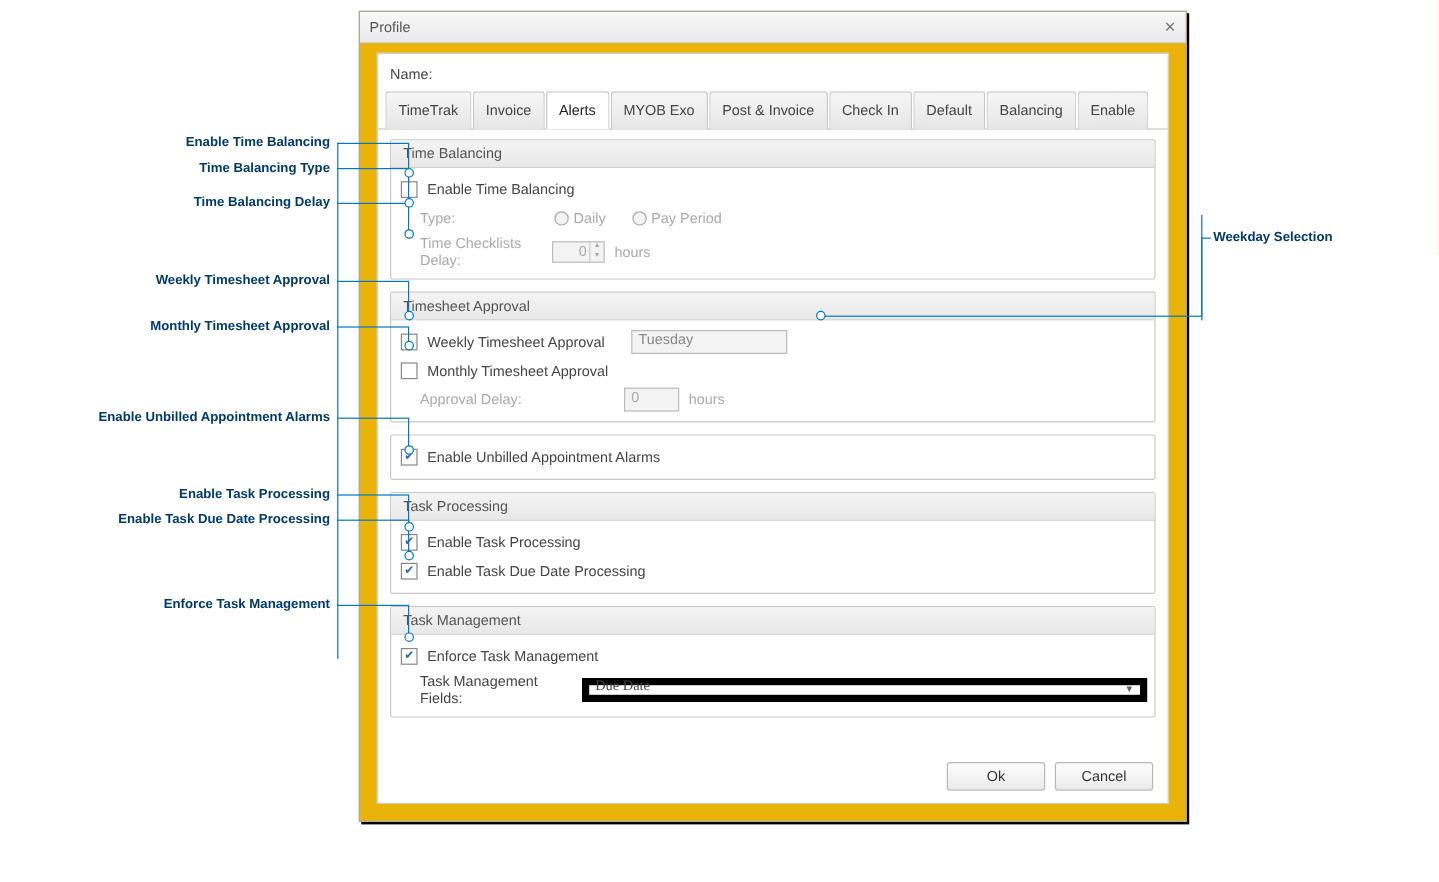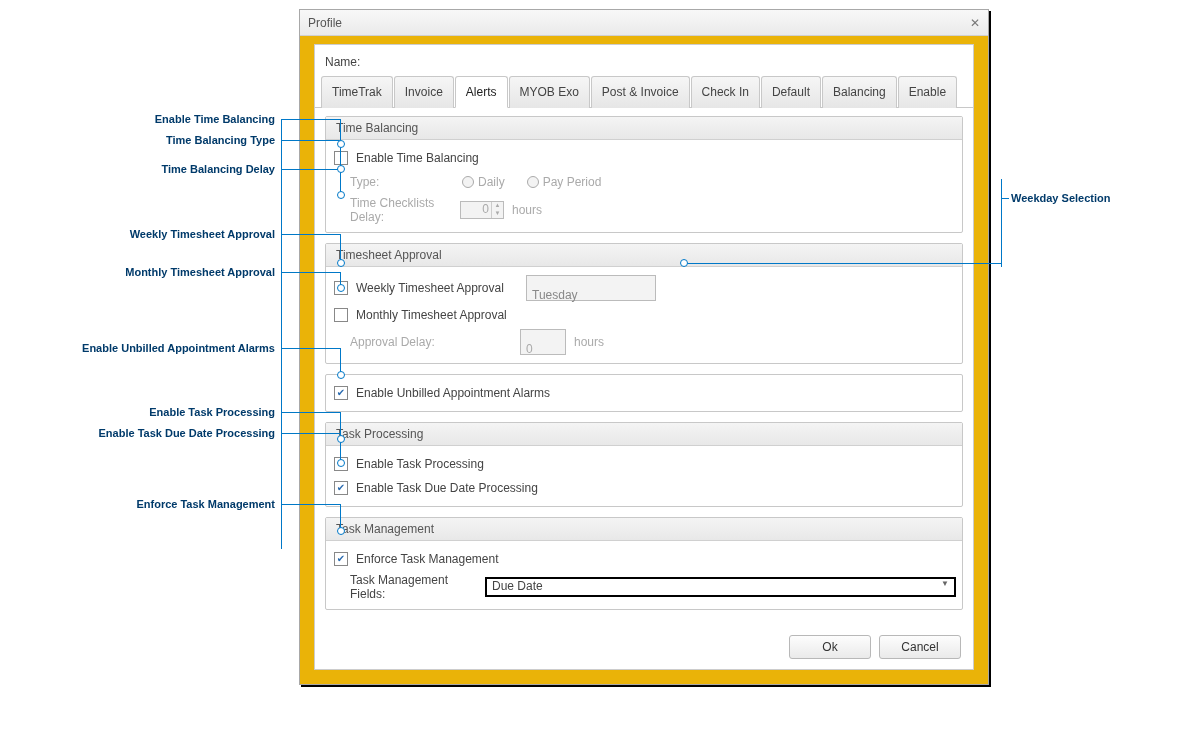--- a/index.html
+++ b/index.html
@@ -151,29 +151,30 @@
     position: absolute;
     right: 0; top: 0; bottom: 0; width: 12px;
     display: flex; flex-direction: column;
     border-left: 1px solid #ccc;
   }
   .spin .sp-btns span { flex:1; font-size:6px; line-height:7px; text-align:center; color:#888; }
   .txt-input {
     height: 20px;
     border: 1px solid #bbb;
     background: #f3f3f3;
-    padding: 12px 5px;
+    padding: 0 5px;
     color:#888;
   }
   .select {
     height: 20px;
-    border: 2px solid #000000;
-    background: #fff;
-    display:flex; align-items:flex-start; justify-content:space-between;
+    border: 6px solid #000000;
+    background: #fff;
+    display:flex; align-items:flex-end; justify-content:space-between;
     padding: 0 5px;
+    font-family: Liberation Serif, serif;
   }
   .select .chev { font-size:8px; color:#666; }
   .buttons {
     position: absolute;
     right: 12px;
     bottom: 10px;
     display: flex;
     gap: 8px;
     margin-left: 44px;
   }

